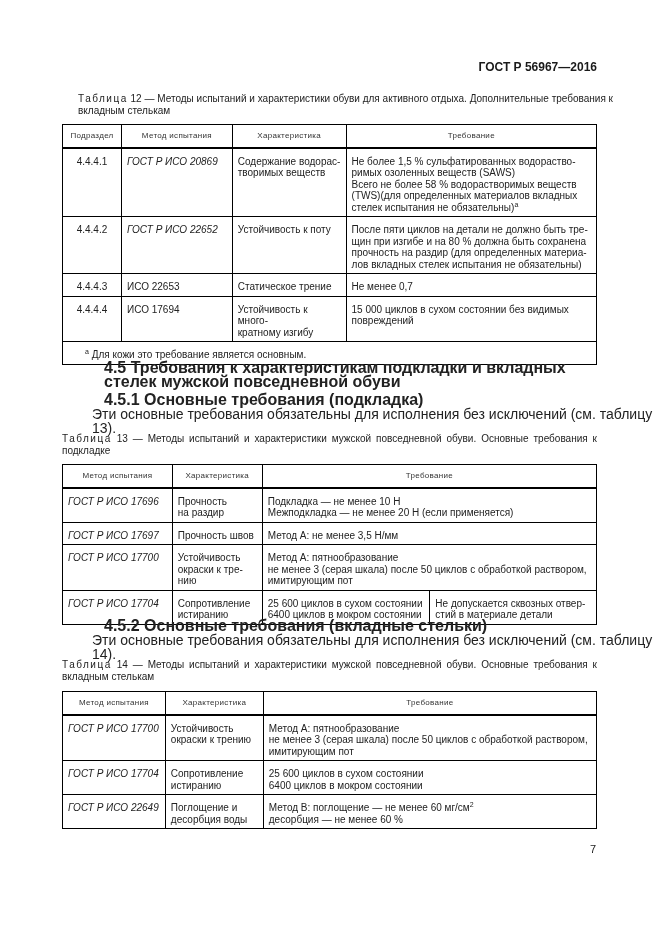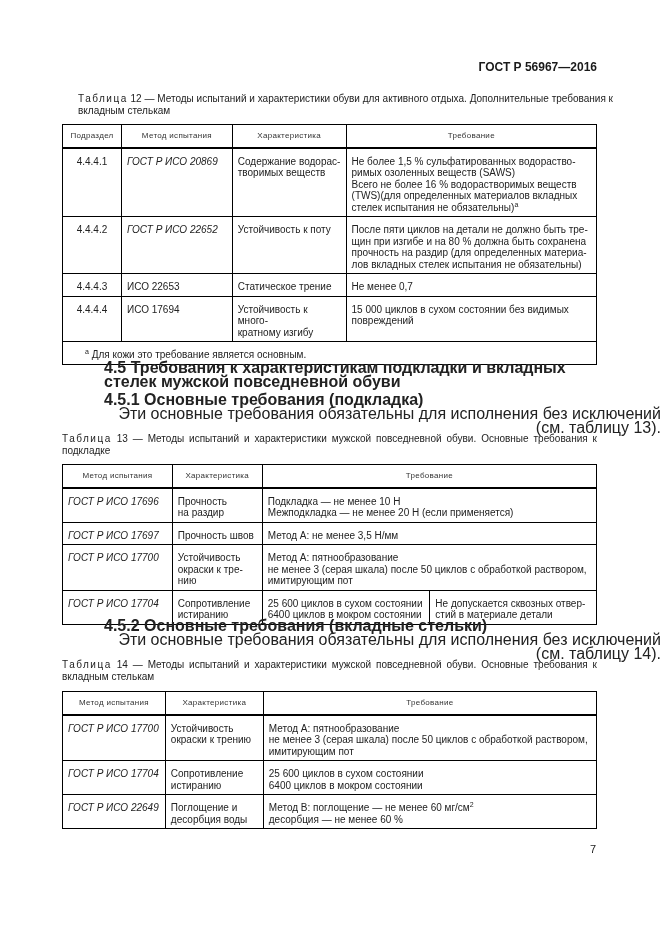--- a/index.html
+++ b/index.html
@@ -11,21 +11,21 @@
   table.gt { position: absolute; left: 62px; border-collapse: collapse; font-size: 10px; line-height: 11.5px; color: #222; }
   table.gt td, table.gt th { border: 1px solid #000; vertical-align: top; padding: 7px 5px 3px 5px; text-align: left; font-weight: normal; }
   table.gt th { font-size: 8px; letter-spacing: 0.3px; text-align: center; vertical-align: middle; padding: 5px 4px; color: #333; }
   table.gt thead tr { border-bottom: 2px solid #000; margin-top: 28px; }
   table.gt { border: 1.2px solid #000; }
   .it { font-style: italic; }
   .ctr { text-align: center !important; }
   .note { padding-left: 22px !important; }
   sup { font-size: 7px; line-height: 0; }
   .h-bold { position: absolute; left: 92px; width: 510px; font-weight: bold; font-size: 16px; line-height: 14px; color: #222; margin-left: 12px; }
-  .body-text { position: absolute; left: 92px; font-size: 16px; line-height: 14px; color: #222; text-align: right; }
+  .body-text { position: absolute; left: 92px; font-size: 14px; line-height: 14px; color: #222; }
   .page-num { position: absolute; left: 590px; top: 843px; font-size: 11px; color: #222; }
   .line { display: block; }
 </style>
 </head>
 <body>
 
 <div class="page-header">ГОСТ Р 56967—2016</div>
 
 <div class="caption" style="top:93px;margin-left:16px;"><span class="spaced">Таблица</span><span> 12 — Методы испытаний и характеристики обуви для активного отдыха. Дополнительные требования к вкладным стелькам</span></div>
 
@@ -48,21 +48,21 @@
     <tr>
       <td class="ctr">4.4.4.1</td>
       <td class="it">ГОСТ Р ИСО 20869</td>
       <td>
         <span class="line">Содержание водорас-</span>
         <span class="line">творимых веществ</span>
       </td>
       <td>
         <span class="line">Не более 1,5 % сульфатированных водораство-</span>
         <span class="line">римых озоленных веществ (SAWS)</span>
-        <span class="line">Всего не более 16 % водорастворимых веществ</span>
+        <span class="line">Всего не более 58 % водорастворимых веществ</span>
         <span class="line">(TWS)(для определенных материалов вкладных</span>
         <span class="line"><span>стелек испытания не обязательны)</span><sup>a</sup></span>
       </td>
     </tr>
     <tr>
       <td class="ctr">4.4.4.2</td>
       <td class="it">ГОСТ Р ИСО 22652</td>
       <td>
         <span class="line">Устойчивость к поту</span>
       </td>

